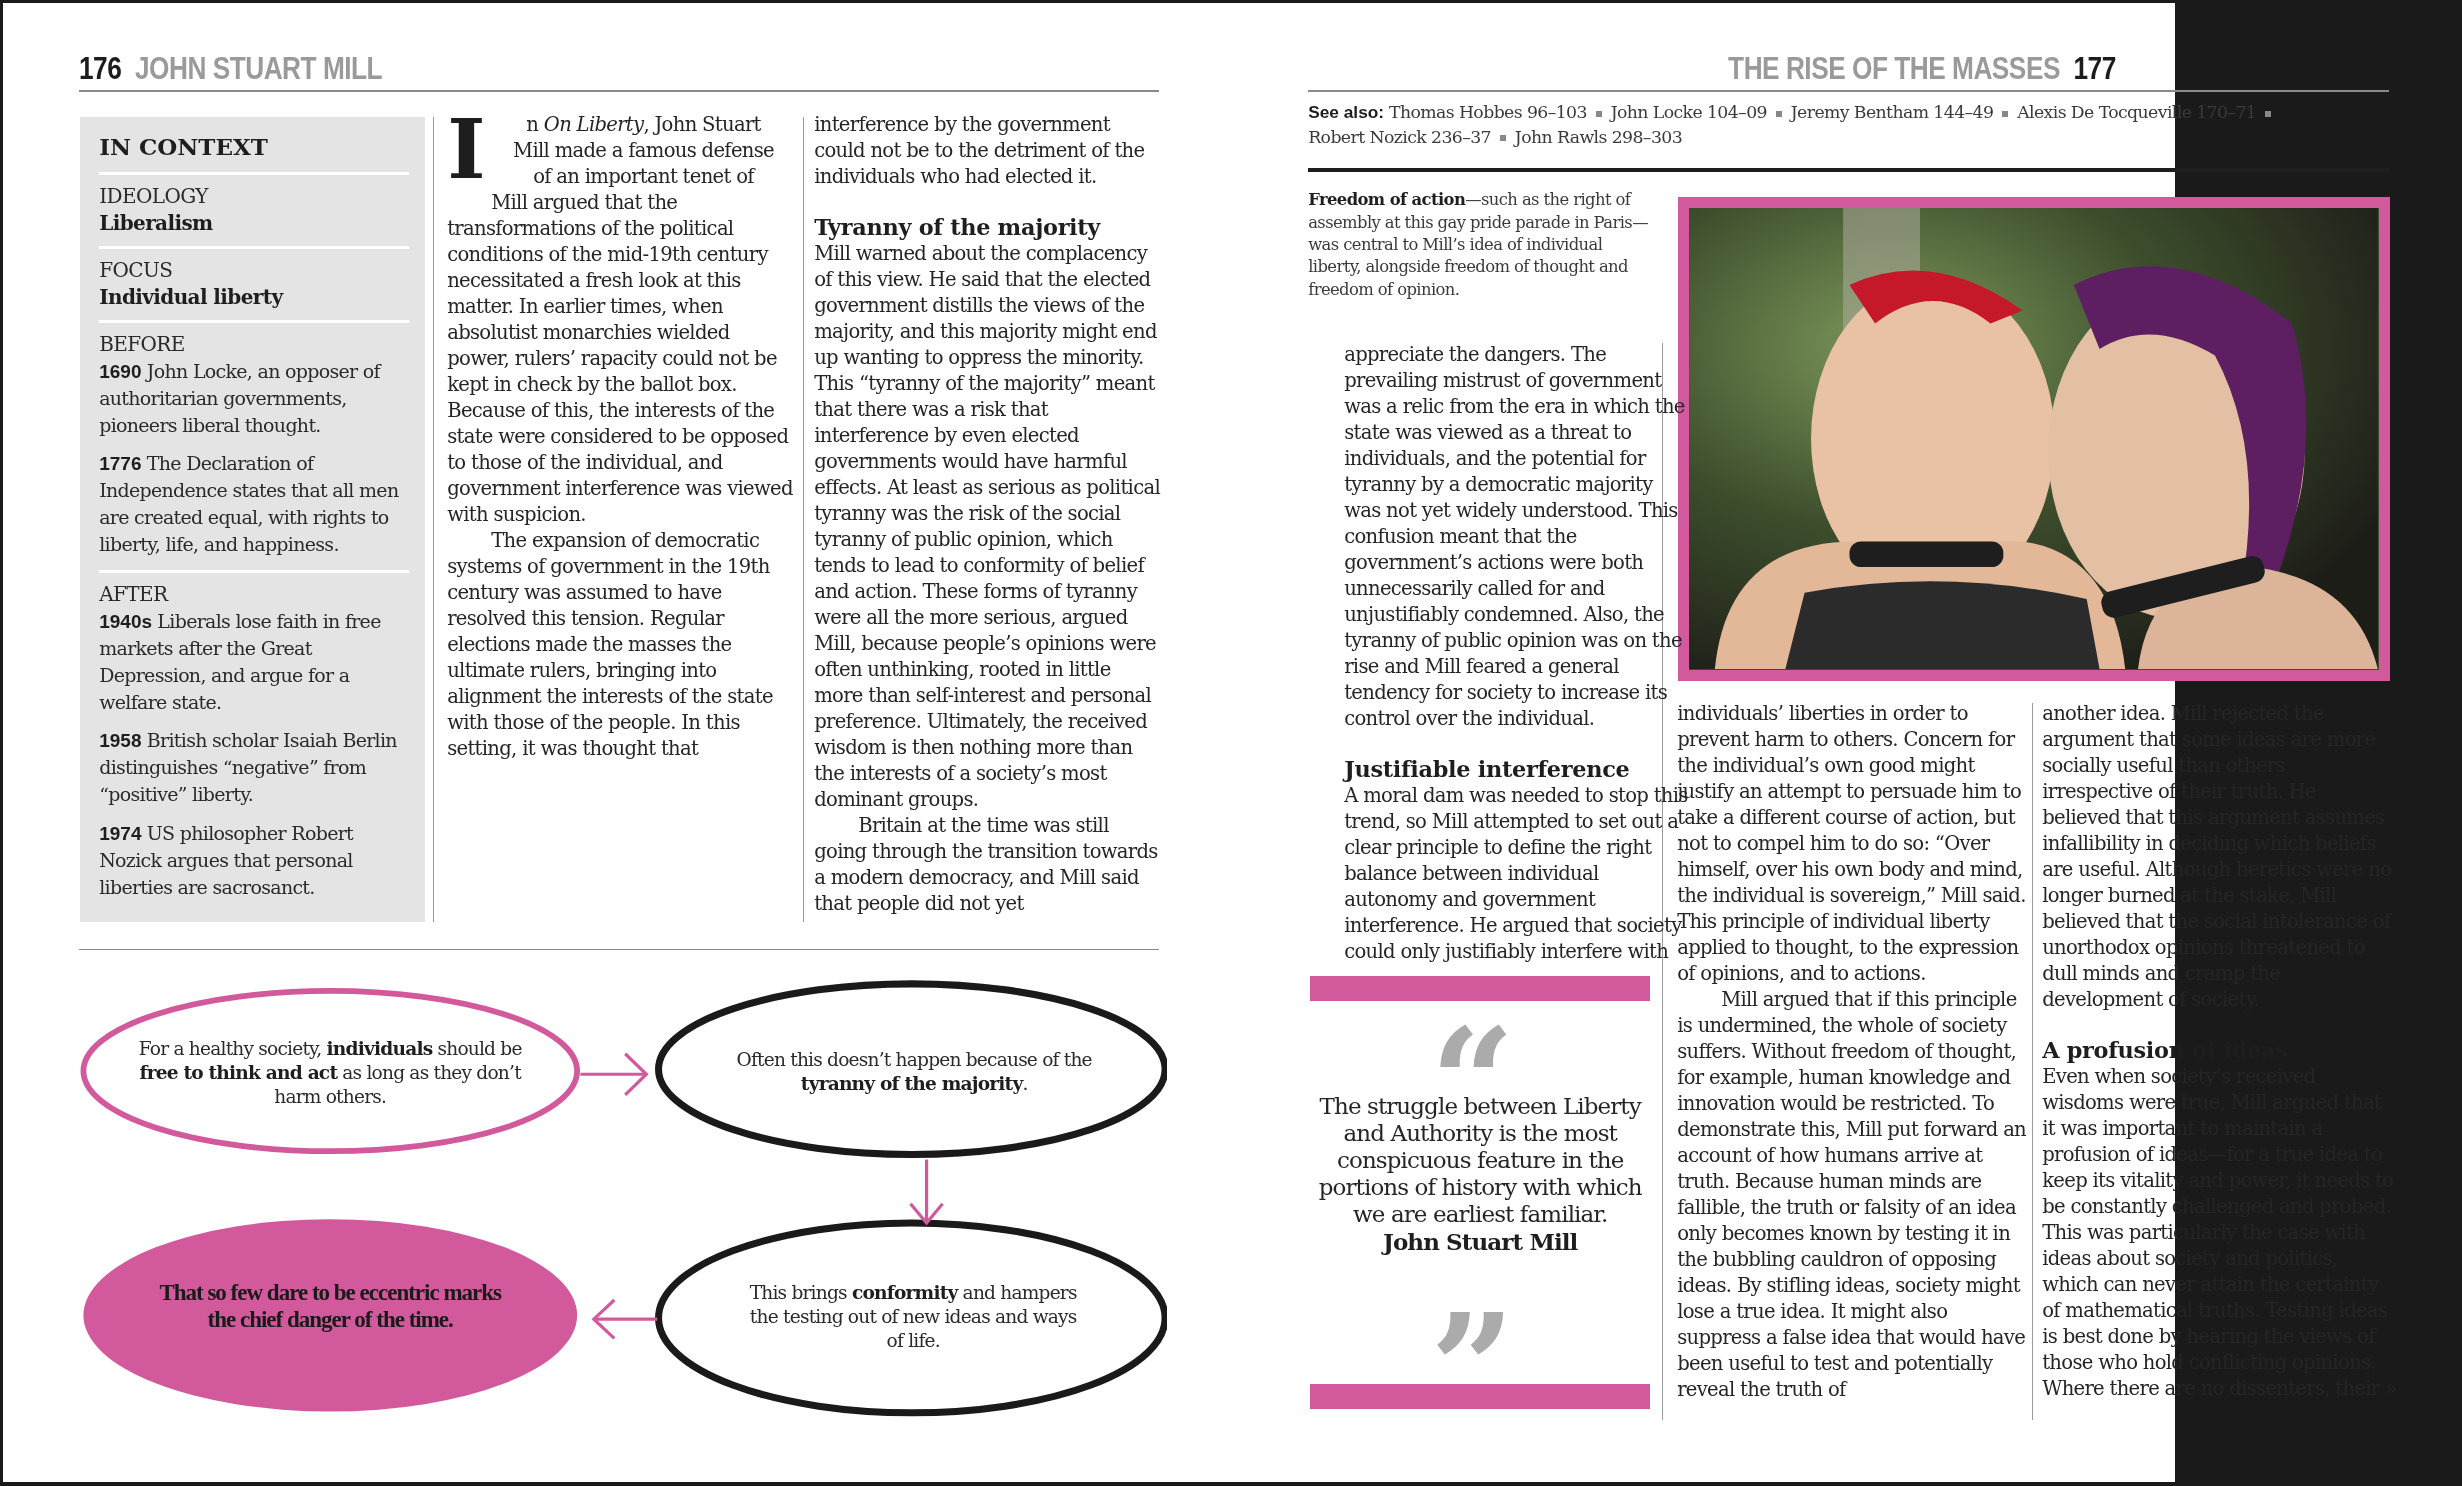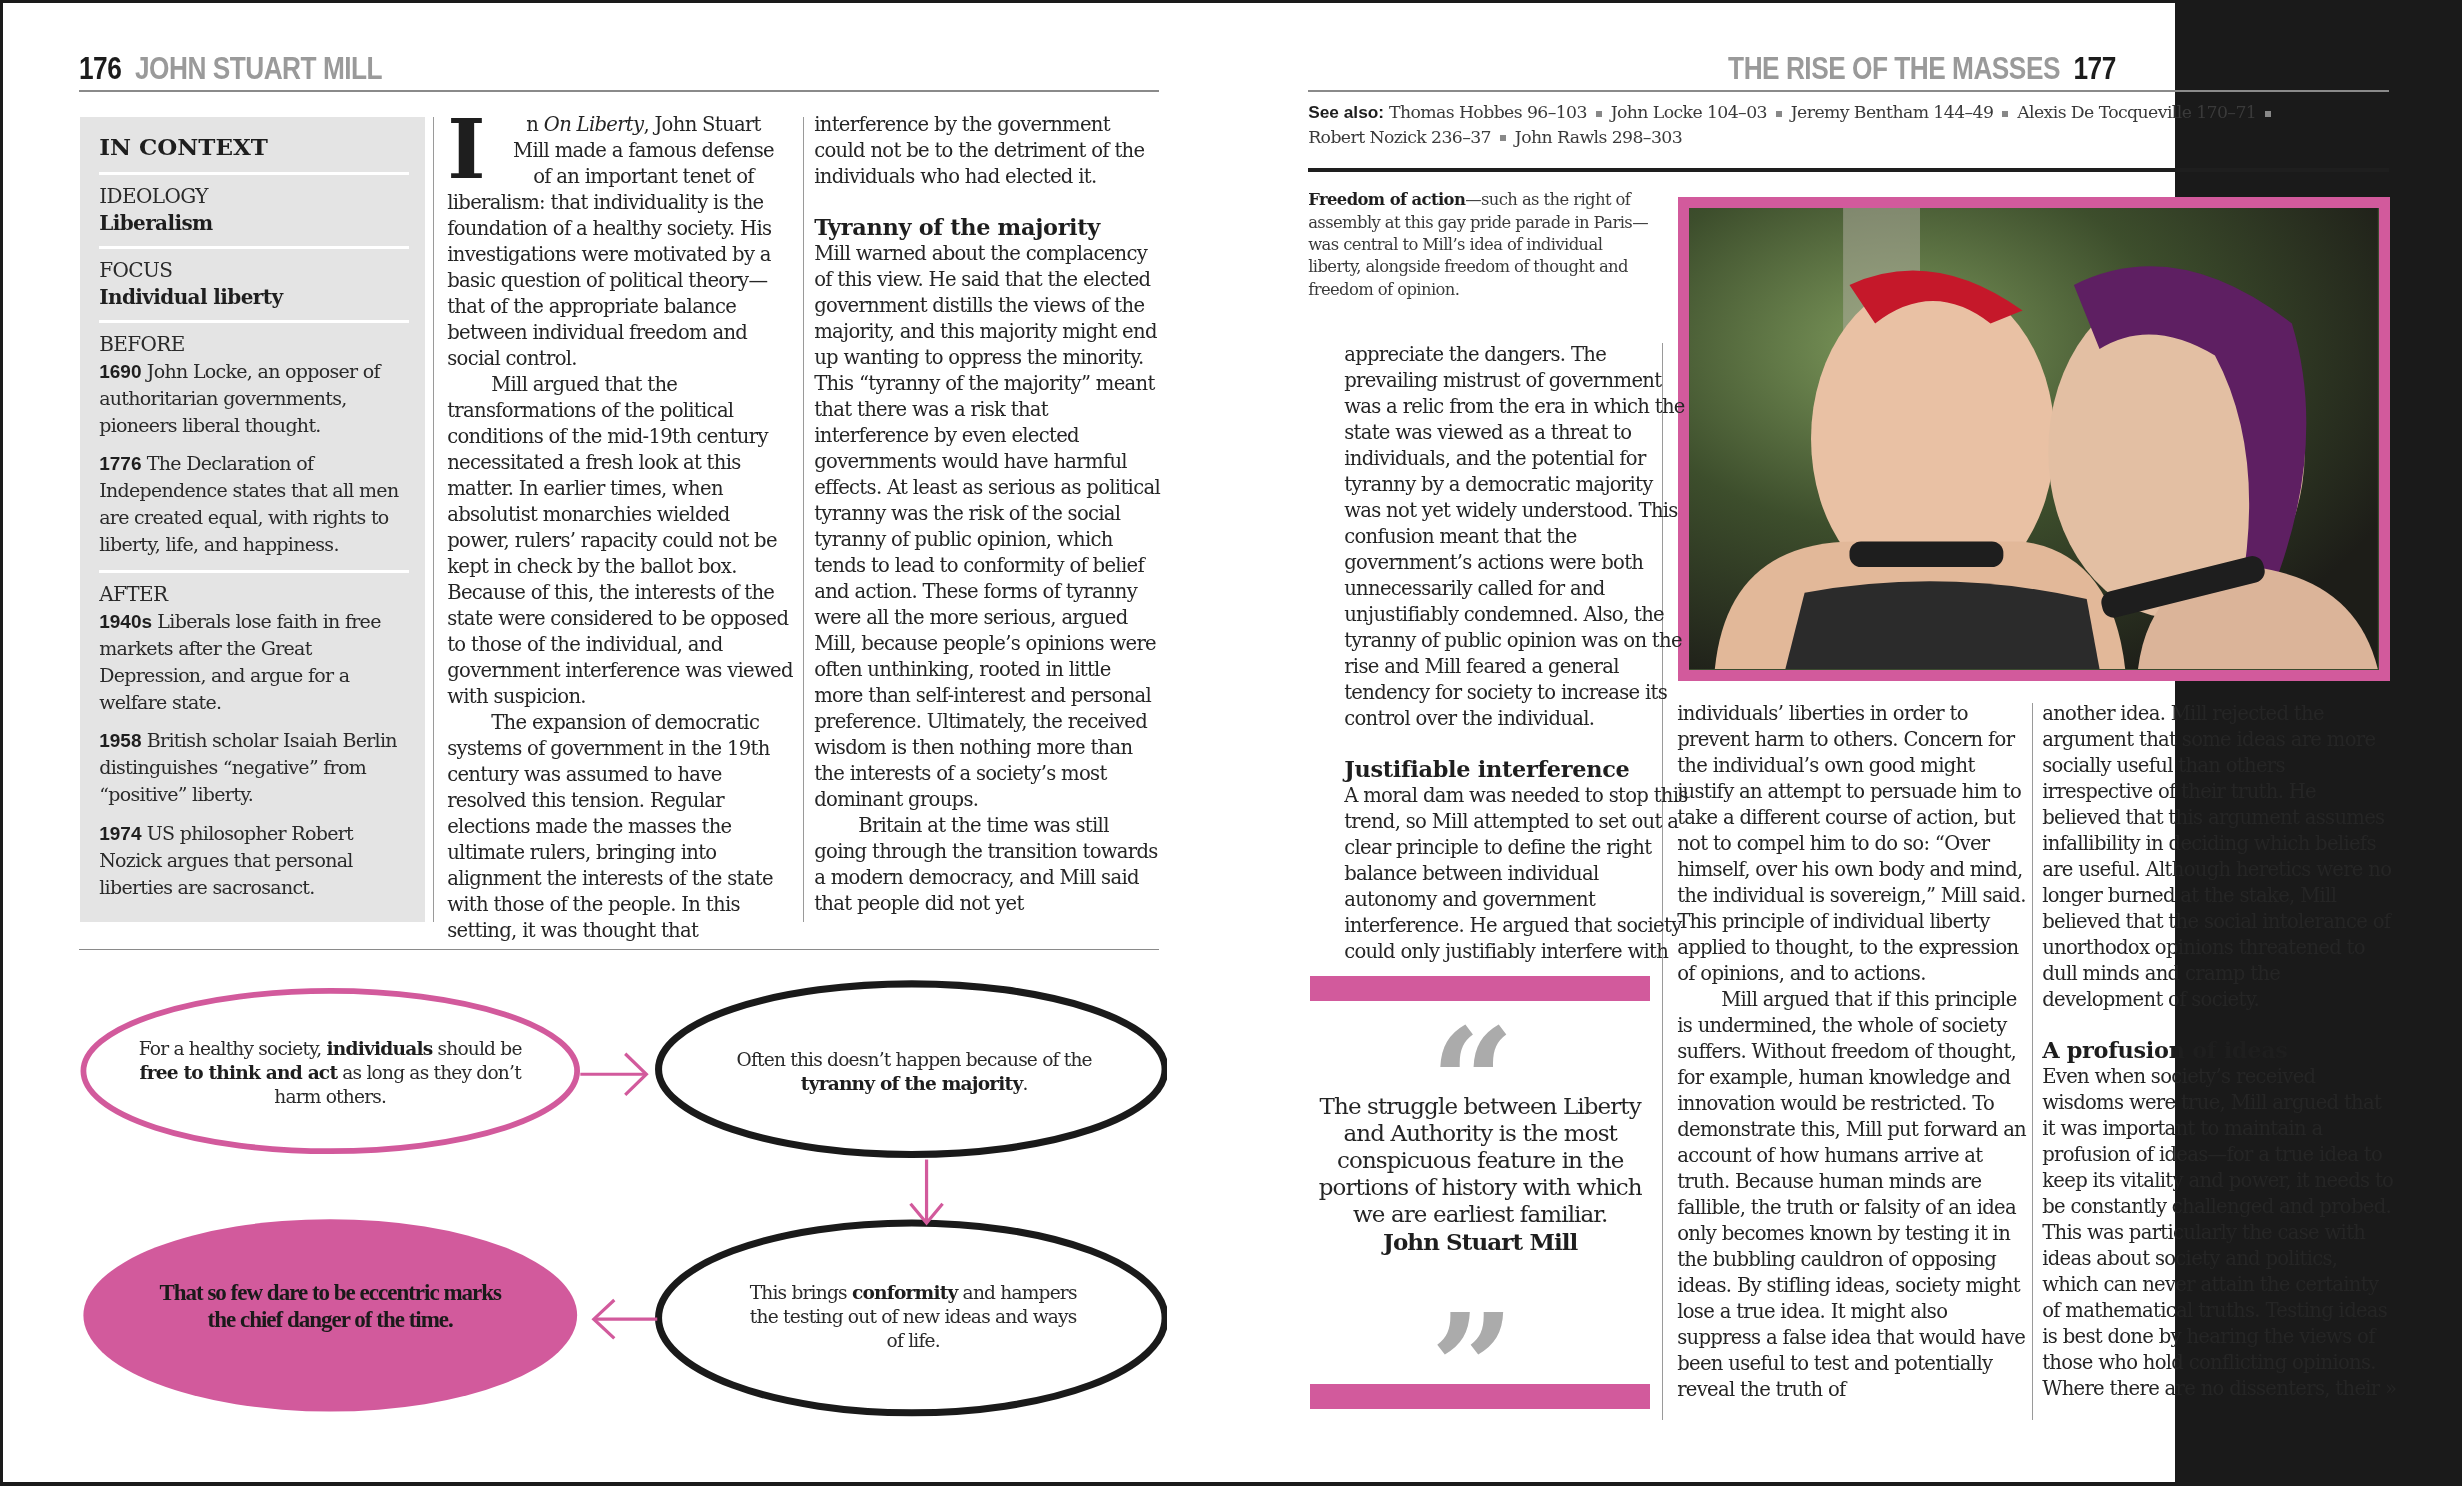--- a/index.html
+++ b/index.html
@@ -83,21 +83,20 @@
     <div class="ctx-entry"><b>1974</b><span> US philosopher Robert Nozick argues that personal liberties are sacrosanct.</span></div>
   </div>
 
   <div class="vrule" style="left:430px; top:114px; height:805px;"></div>
 
   <div class="col" style="left:444px; top:109px; width:346px;">
     <div class="dropcap">I</div>
     <span class="line">n <i>On Liberty</i>, John Stuart</span>
     <span class="line">Mill made a famous defense</span>
     <span class="line">of an important tenet of</span>
-    <p>liberalism: that individuality is the foundation of a healthy society. His investigations were motivated by a basic question of political theory—that of the appropriate balance between individual freedom and social control.</p>
     <p class="indent">Mill argued that the transformations of the political conditions of the mid-19th century necessitated a fresh look at this matter. In earlier times, when absolutist monarchies wielded power, rulers’ rapacity could not be kept in check by the ballot box. Because of this, the interests of the state were considered to be opposed to those of the individual, and government interference was viewed with suspicion.</p>
     <p class="indent">The expansion of democratic systems of government in the 19th century was assumed to have resolved this tension. Regular elections made the masses the ultimate rulers, bringing into alignment the interests of the state with those of the people. In this setting, it was thought that</p>
   </div>
 
   <div class="vrule" style="left:800px; top:114px; height:805px;"></div>
 
   <div class="col" style="left:811px; top:109px; width:346px;">
     <p>interference by the government could not be to the detriment of the individuals who had elected it.</p>
     <h4>Tyranny of the majority</h4>
     <p>Mill warned about the complacency of this view. He said that the elected government distills the views of the majority, and this majority might end up wanting to oppress the minority. This “tyranny of the majority” meant that there was a risk that interference by even elected governments would have harmful effects. At least as serious as political tyranny was the risk of the social tyranny of public opinion, which tends to lead to conformity of belief and action. These forms of tyranny were all the more serious, argued Mill, because people’s opinions were often unthinking, rooted in little more than self-interest and personal preference. Ultimately, the received wisdom is then nothing more than the interests of a society’s most dominant groups.</p>
@@ -137,21 +136,21 @@
   <div class="etext big" style="left:154px; top:1276px; width:346px;">That so few dare to be eccentric marks the chief danger of the time.</div>
 
   <div class="runhead right">
     <span class="title">THE RISE OF THE MASSES</span>&nbsp;
     <span class="num">177</span>
   </div>
   <div class="hrule" style="left:1305px; top:87px; width:1081px;"></div>
 
   <div class="seealso">
     <b>See also:</b>
-    <span>Thomas Hobbes 96–103</span><span class="bullet"></span><span>John Locke 104–03</span><span class="bullet"></span><span>Jeremy Bentham 144–49</span><span class="bullet"></span><span>Alexis De Tocqueville 170–71</span><span class="bullet"></span><br>
+    <span>Thomas Hobbes 96–103</span><span class="bullet"></span><span>John Locke 104–09</span><span class="bullet"></span><span>Jeremy Bentham 144–49</span><span class="bullet"></span><span>Alexis De Tocqueville 170–71</span><span class="bullet"></span><br>
     <span>Robert Nozick 236–37</span><span class="bullet"></span><span>John Rawls 298–303</span>
   </div>
   <div class="blackrule"></div>
 
   <div class="caption">
     <b>Freedom of action</b><span>—such as the right of assembly at this gay pride parade in Paris—was central to Mill’s idea of individual liberty, alongside freedom of thought and freedom of opinion.</span>
   </div>
 
   <div class="photo">
     <svg width="689" height="461" viewBox="0 0 1074 719">

